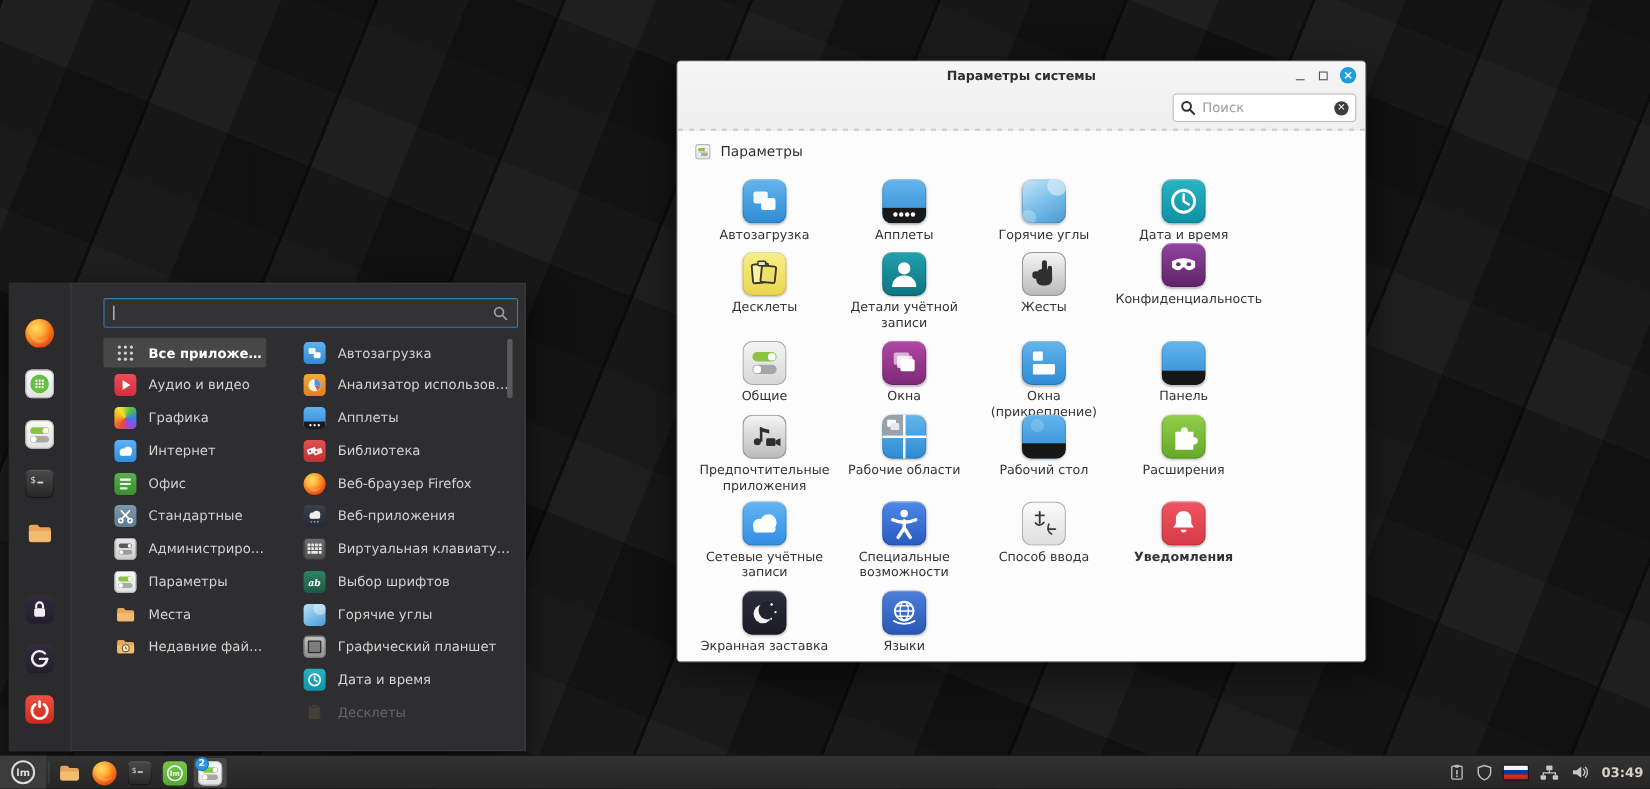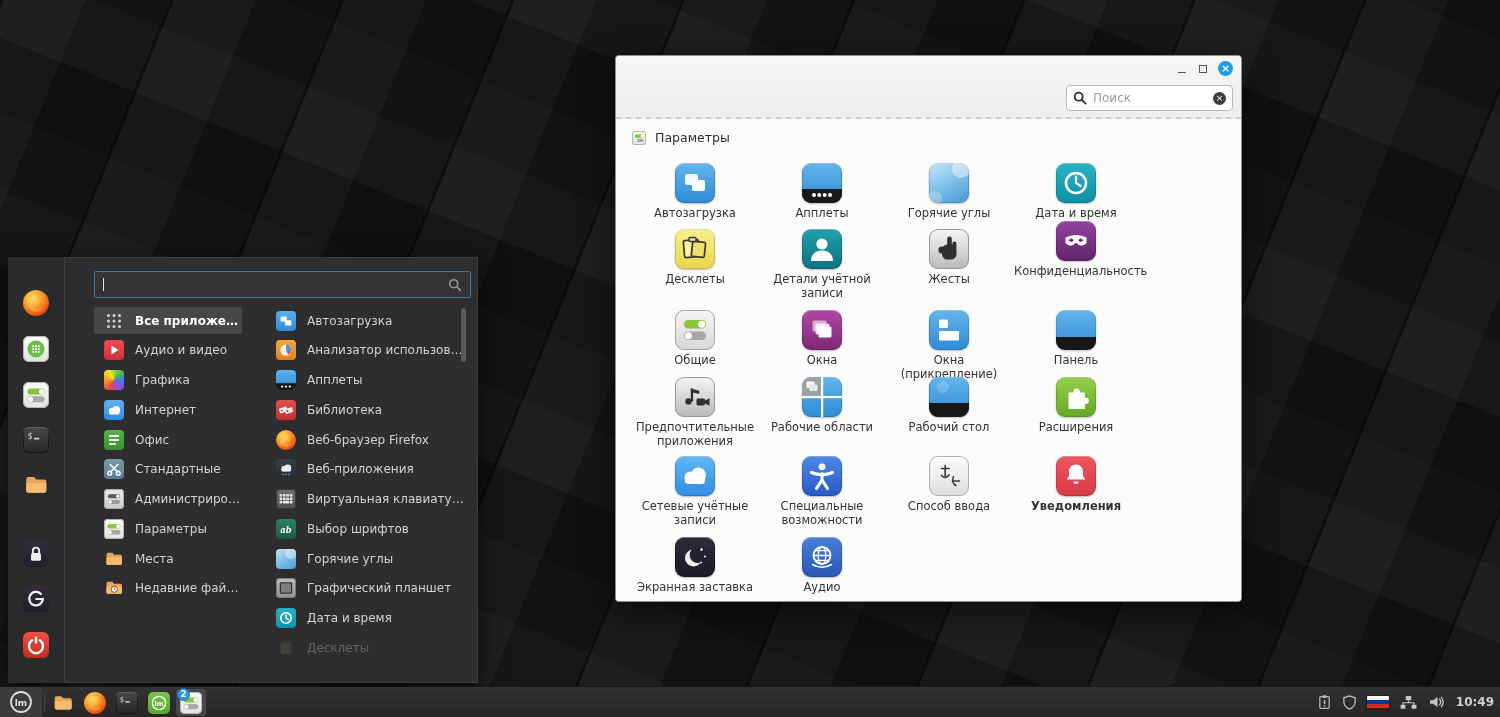--- a/index.html
+++ b/index.html
@@ -73,20 +73,21 @@
   .flag i{flex:1;}
   .clock{font-size:12px;font-weight:bold;color:#d4d0c6;margin-left:2px;cursor:pointer;}
 </style>
 </head>
 <body>
 
 <div class="desktop">
 
   <section class="win">
     <div class="win-top">
+      <div class="win-title">Параметры системы</div>
       <div class="wc wc-min">
           <i></i>
         </div>
       <div class="wc wc-max">
           <i></i>
         </div>
       <div class="wc wc-close">×</div>
       <div class="win-search">
         <svg width="14" height="14" viewBox="0 0 14 14">
           <circle cx="5.7" cy="5.7" r="4" fill="none" stroke="#2f2f2f" stroke-width="1.8"></circle>
@@ -324,21 +325,21 @@
           </div>
           <div class="s-item" style="left: 186px; top: 418px;">
             <span class="tile" style="background:linear-gradient(180deg,#4b7fd8,#2a56b4)">
               <svg viewBox="0 0 40 40">
                 <circle cx="20" cy="18.5" r="8.5" fill="none" stroke="#fff" stroke-width="1.8"></circle>
                 <ellipse cx="20" cy="18.5" rx="3.8" ry="8.5" fill="none" stroke="#fff" stroke-width="1.3"></ellipse>
                 <path d="M11.5 18.5 h17 M13 13.7 h14 M13 23.3 h14" stroke="#fff" stroke-width="1.3" fill="none"></path>
                 <path d="M10.5 27.5 q9.5 5.5 19 0" stroke="#fff" stroke-width="1.6" fill="none" stroke-linecap="round"></path>
               </svg>
             </span>
-            <div class="s-label">Аудио</div>
+            <div class="s-label">Языки</div>
           </div>
         </div>
     </div>
   </section>
 
   <section class="menu">
     <div class="menu-side" id="fav-col">
         <span class="fv" style="border-radius: 50%; background: radial-gradient(circle at 38% 32%, rgb(255, 224, 102) 0%, rgb(255, 177, 59) 30%, rgb(249, 115, 22) 55%, rgb(227, 64, 14) 80%, rgb(201, 48, 8) 100%); top: 33px;">
           <svg viewBox="0 0 20 20">
             <path d="M3.8 8.2 a6.5 6.5 0 0 0 12.4 4.4 a7.5 7.5 0 0 1 -12.4 -4.4" fill="rgba(255,255,255,.18)"></path>
@@ -728,17 +729,17 @@
             </g>
             <path d="M10 5.6 v2.6 M4.1 10.5 v-2.3 h11.8 v2.3" stroke="#c6c6c6" stroke-width="1.2" fill="none"></path>
           </svg>
         </span>
         <span class="ticon">
           <svg width="16" height="14" viewBox="0 0 16 14">
             <path d="M2 5.2 h3.2 L9.5 2 v10 L5.2 8.8 H2 z" fill="#c6c6c6"></path>
             <path d="M11.5 4.2 a4.2 4.2 0 0 1 0 5.6 M13.3 2.4 a6.6 6.6 0 0 1 0 9.2" stroke="#c6c6c6" stroke-width="1.3" fill="none" stroke-linecap="round"></path>
           </svg>
         </span>
-        <span class="clock">10:49</span>
+        <span class="clock">03:49</span>
     </div>
   </footer>
 
 </div>
 
 </body></html>

